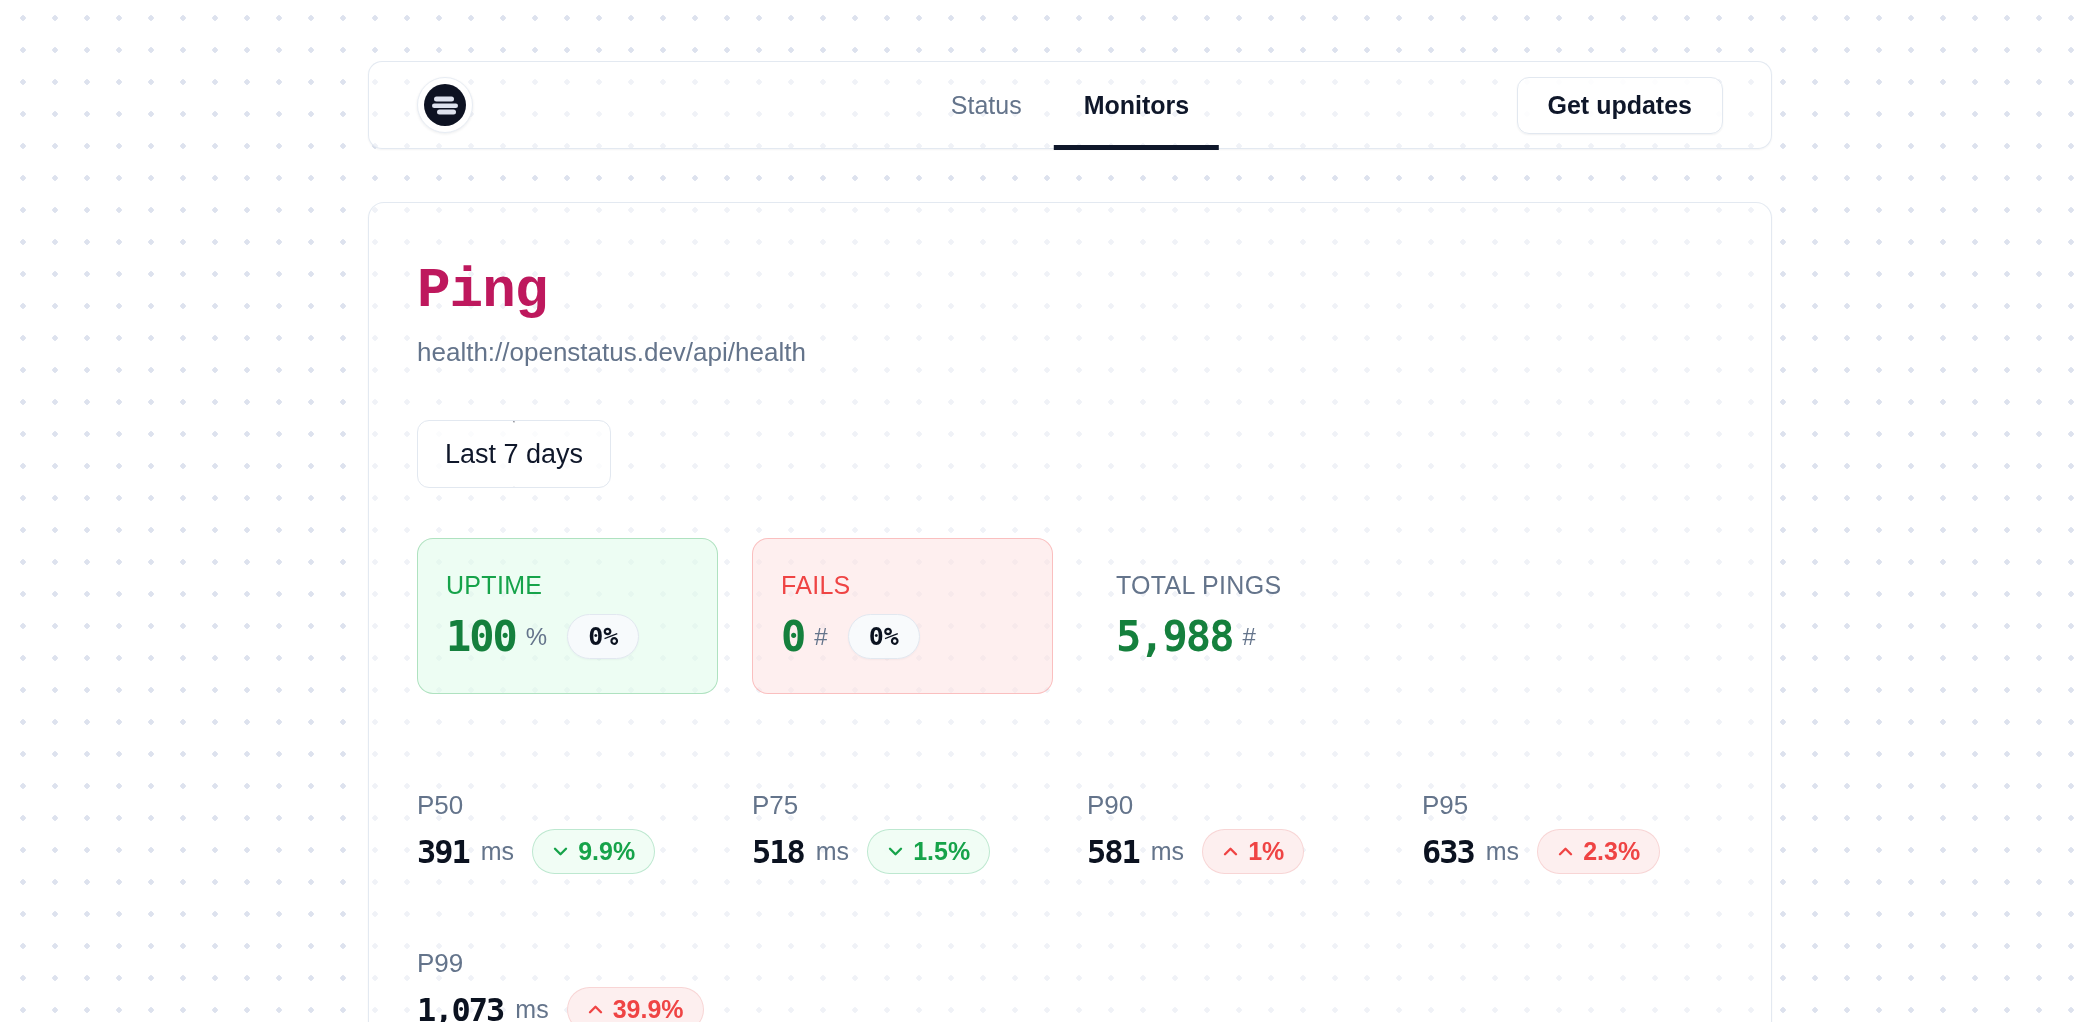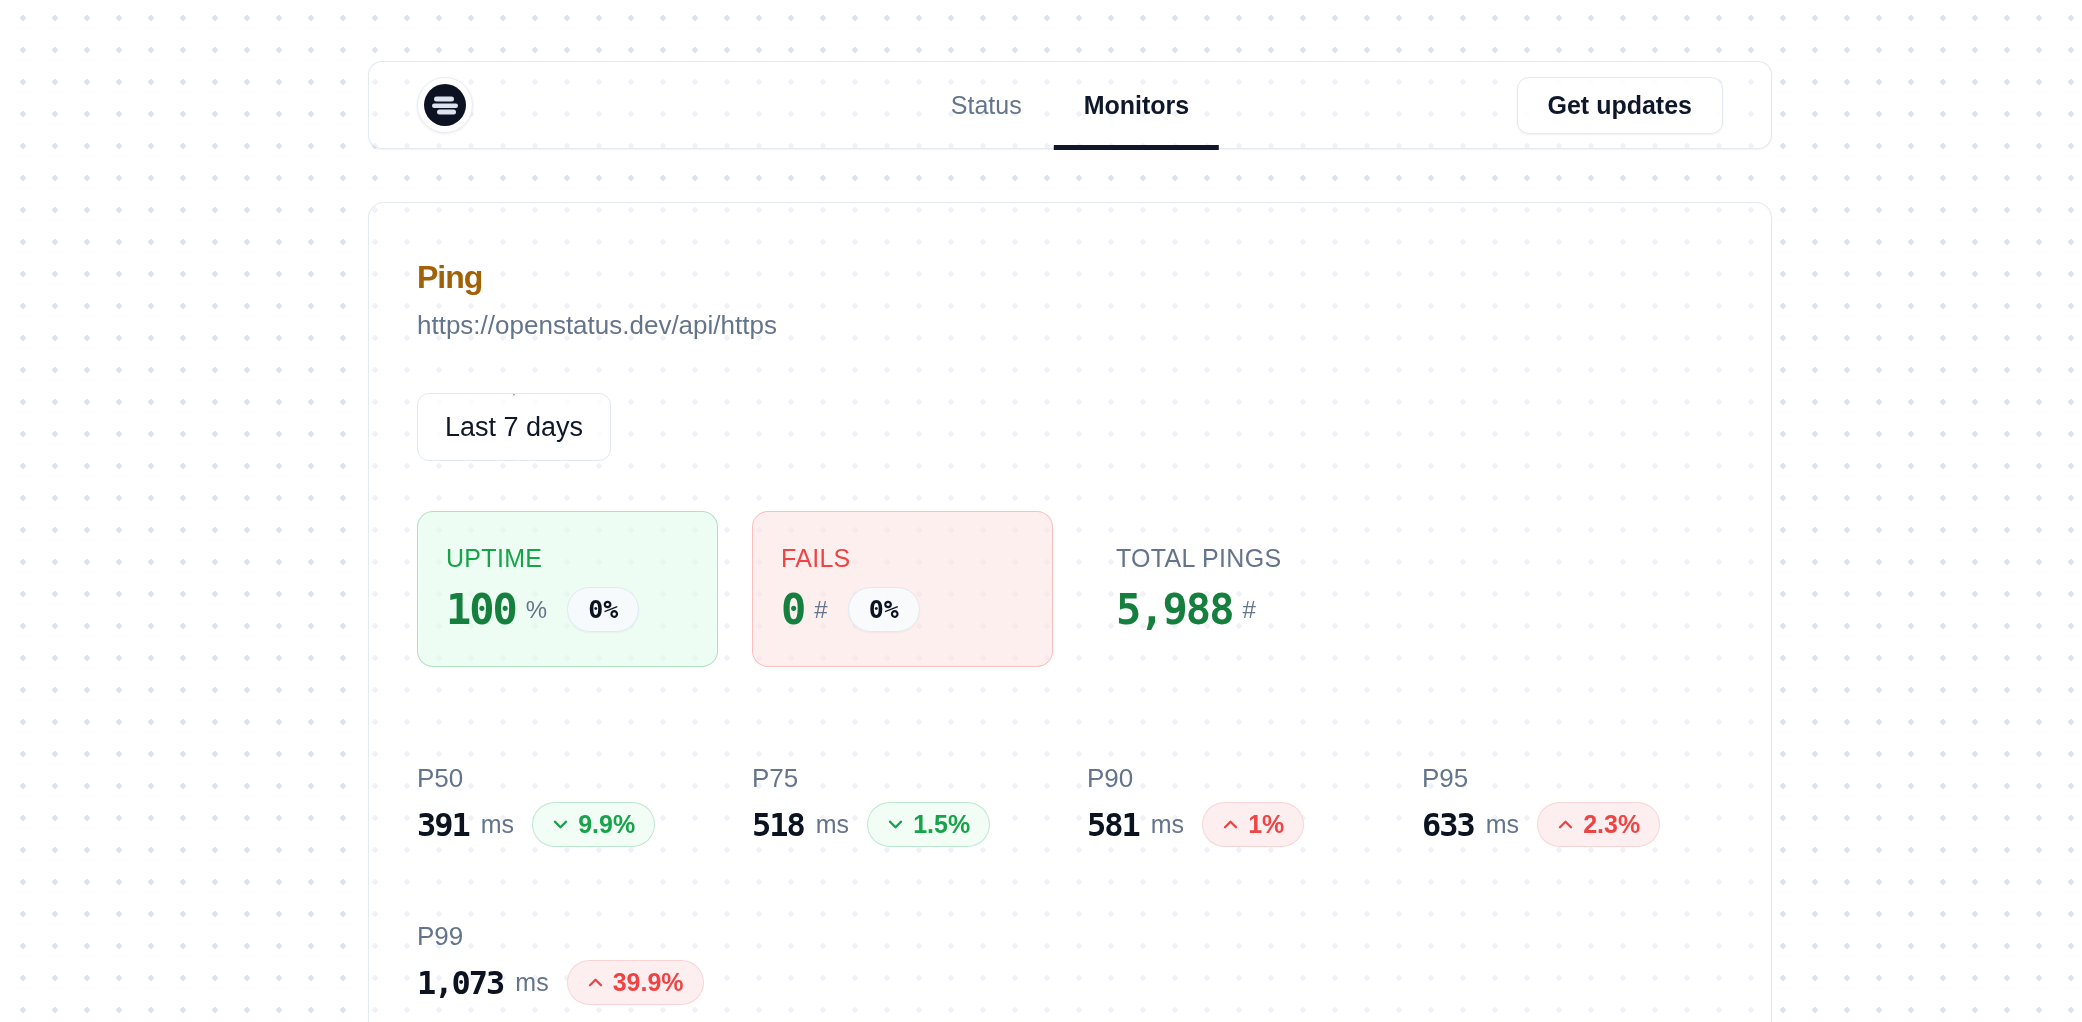--- a/index.html
+++ b/index.html
@@ -91,24 +91,25 @@
     margin-top: 53px;
     min-height: 1150px;
     background: rgba(255,255,255,0.55);
     border: 1.5px solid rgba(226,232,240,0.95);
     border-radius: 16px;
     box-shadow: 0 1px 2px rgba(15,23,42,0.05);
     padding: 56px 48px;
   }
 
   .monitor-title {
-    font-size: 32px;
+    font-size: 56px;
     font-weight: 800;
     letter-spacing: -1px;
-    color: #a16207;
+    color: #be185d;
+    font-family: Liberation Mono, monospace;
   }
   .monitor-url {
     margin-top: 14px;
     font-size: 26px;
     color: var(--text-muted, #64748b);
   }
 
   .range-btn {
     margin-top: 52px;
     display: inline-flex;
@@ -226,21 +227,21 @@
       <div class="tab">Status</div>
       <div class="tab active">Monitors</div>
     </nav>
 
     <button class="cta-btn">Get updates</button>
   </header>
 
   <main class="main-card">
 
     <h1 class="monitor-title">Ping</h1>
-    <div class="monitor-url">https://openstatus.dev/api/https</div>
+    <div class="monitor-url">health://openstatus.dev/api/health</div>
 
     <button class="range-btn">
       <svg width="30" height="30" viewBox="0 0 24 24" fill="none" stroke="#0f172a" stroke-width="2" stroke-linecap="round" stroke-linejoin="round">
         <rect x="3" y="4" width="18" height="18" rx="2"></rect>
         <line x1="16" y1="2" x2="16" y2="6"></line>
         <line x1="8" y1="2" x2="8" y2="6"></line>
         <line x1="3" y1="10" x2="21" y2="10"></line>
       </svg>
       <span>Last 7 days</span>
       <svg width="26" height="26" viewBox="0 0 24 24" fill="none" stroke="#64748b" stroke-width="2.4" stroke-linecap="round" stroke-linejoin="round">

